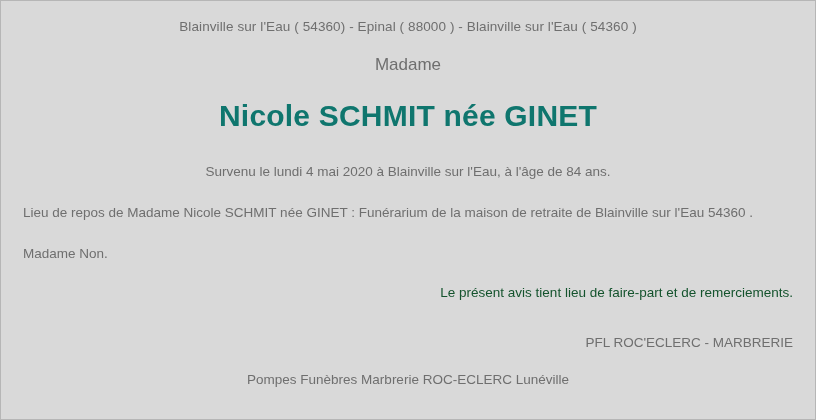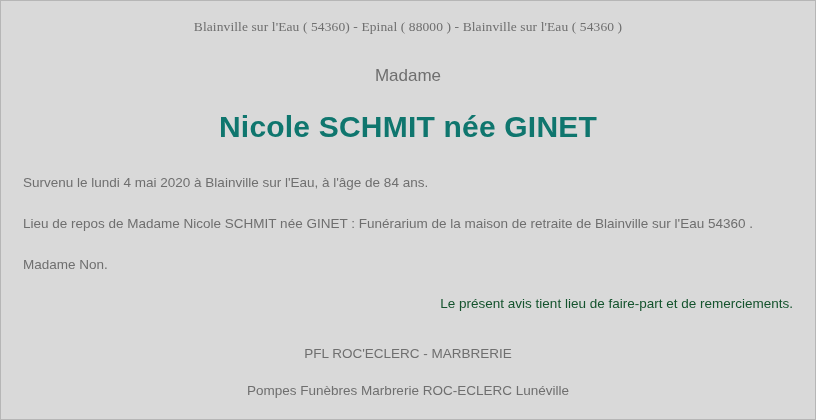--- a/index.html
+++ b/index.html
@@ -24,23 +24,22 @@
     display: flex;
     flex-direction: column;
   }
   .line {
     margin: 0;
   }
   .locations {
     text-align: center;
     font-size: 13.5px;
     color: #6f6f6f;
-    margin-bottom: 31px;
+    margin-bottom: 21px;
     letter-spacing: 0.1px;
-    font-family: Liberation Serif, serif;
   }
   .intro {
     text-align: left;
     font-size: 13.5px;
     color: #6f6f6f;
     margin-bottom: 26px;
   }
   .title-row {
     text-align: center;
     font-size: 17px;
@@ -49,21 +48,21 @@
   }
   .deceased-name {
     text-align: center;
     font-size: 30px;
     font-weight: bold;
     color: #0f766e;
     margin-bottom: 31px;
     letter-spacing: 0.2px;
   }
   .death-info {
-    text-align: left;
+    text-align: center;
     font-size: 13.5px;
     color: #6f6f6f;
     margin-bottom: 24px;
   }
   .resting-place {
     text-align: left;
     font-size: 13.5px;
     color: #6f6f6f;
     line-height: 1.45;
     margin-bottom: 23px;
@@ -74,21 +73,21 @@
     color: #6f6f6f;
     margin-bottom: 24px;
   }
   .faire-part {
     text-align: right;
     font-size: 13.5px;
     color: #14532d;
     margin-bottom: 35px;
   }
   .company {
-    text-align: center;
+    text-align: right;
     font-size: 13.5px;
     color: #6f6f6f;
     margin-bottom: 22px;
   }
   .funeral-home {
     text-align: center;
     font-size: 13.5px;
     color: #6f6f6f;
   }
 </style>

